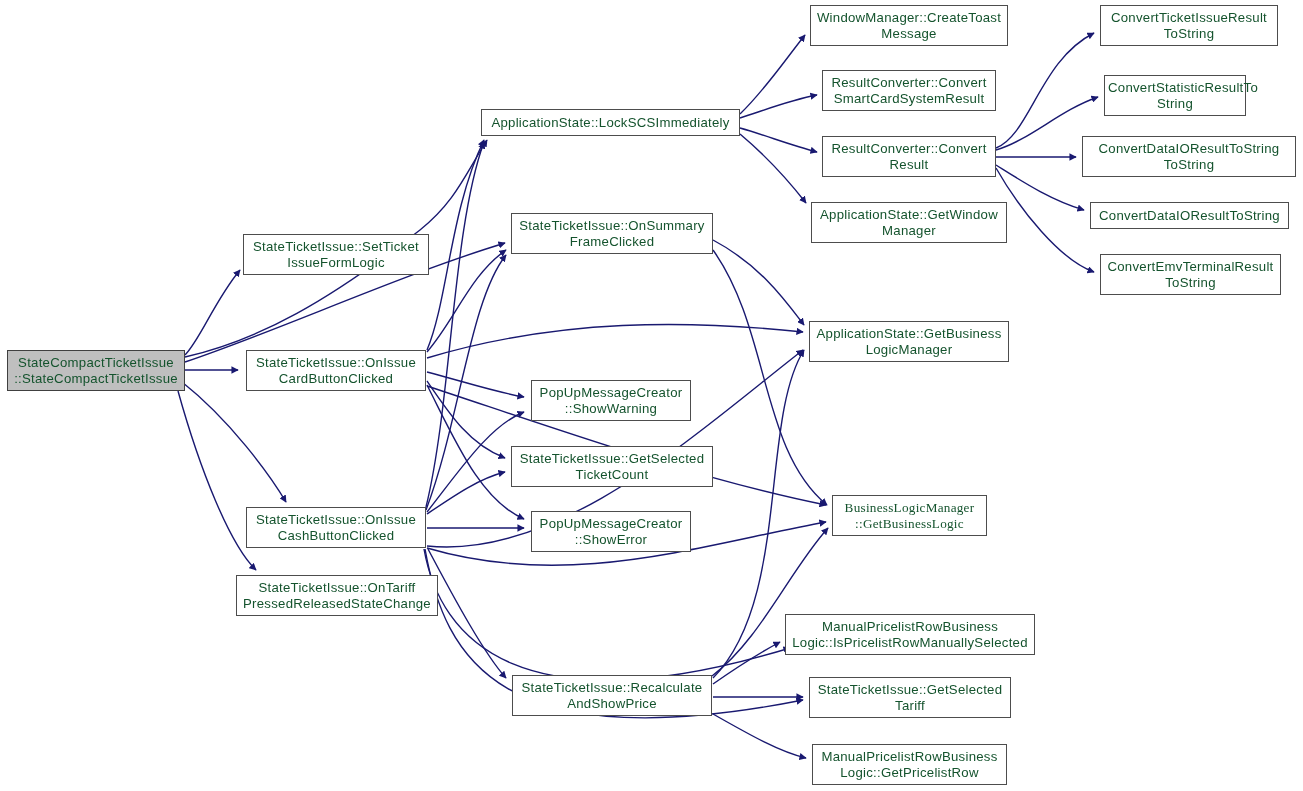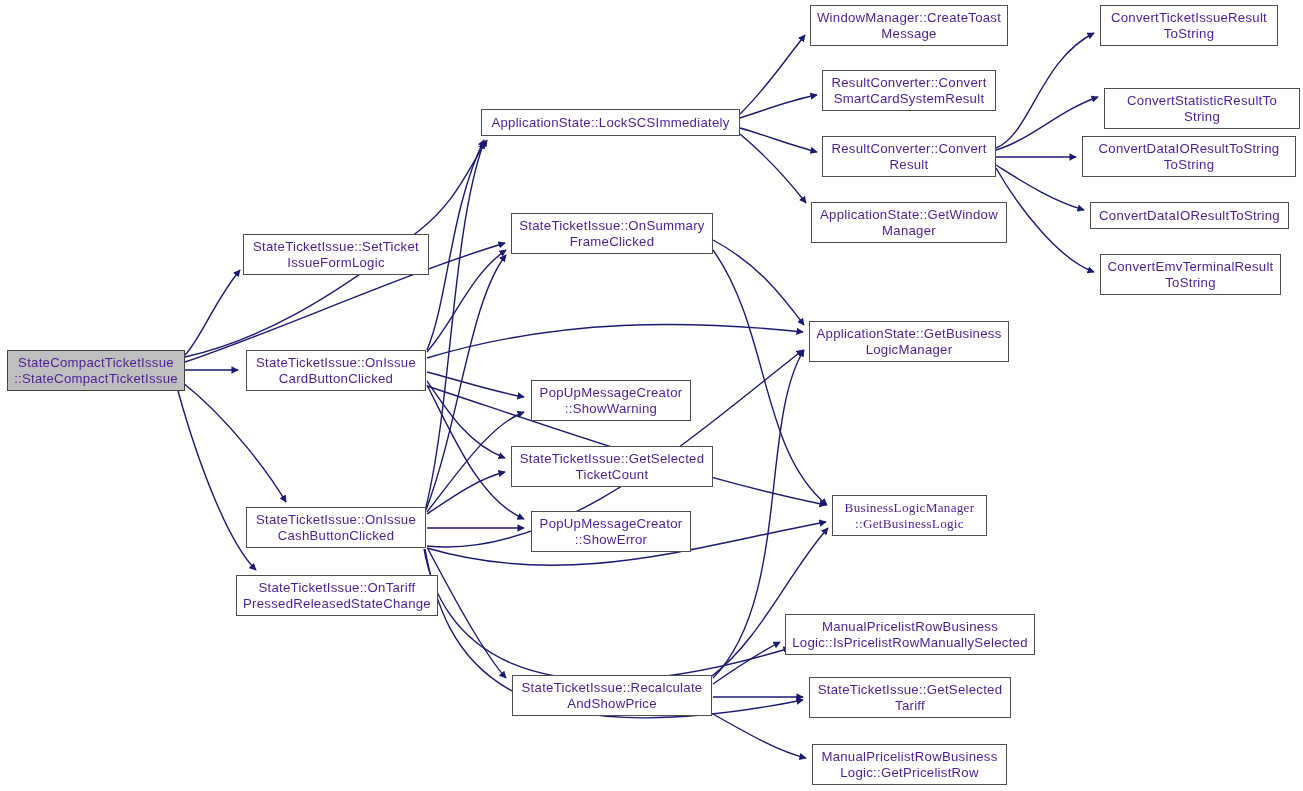--- a/index.html
+++ b/index.html
@@ -24,21 +24,21 @@
   }
   .node {
     position: absolute;
     box-sizing: border-box;
     border: 1px solid #4d4d4d;
     background: #ffffff;
     display: flex;
     align-items: center;
     justify-content: center;
     text-align: center;
-    color: #4c1d95;
+    color: #14532d;
     font-size: 13.2px;
     line-height: 15.4px;
     letter-spacing: 0.02em;
     white-space: pre-line;
     padding: 0 3px;
   }
   .node.root {
     background: #bfbfbf;
     border: 1px solid #404040;
   }
@@ -131,21 +131,21 @@
       <div class="node" style="left: 832px; top: 495px; width: 155px; height: 41px; font-family: Liberation Serif, serif;"><span>BusinessLogicManager
 ::GetBusinessLogic</span></div>
       <div class="node" style="left: 785px; top: 614px; width: 250px; height: 41px;"><span>ManualPricelistRowBusiness
 Logic::IsPricelistRowManuallySelected</span></div>
       <div class="node" style="left: 809px; top: 677px; width: 202px; height: 41px;"><span>StateTicketIssue::GetSelected
 Tariff</span></div>
       <div class="node" style="left: 812px; top: 744px; width: 195px; height: 41px;"><span>ManualPricelistRowBusiness
 Logic::GetPricelistRow</span></div>
       <div class="node" style="left: 1100px; top: 5px; width: 178px; height: 41px;"><span>ConvertTicketIssueResult
 ToString</span></div>
-      <div class="node" style="left: 1104px; top: 88px; width: 196px; height: 41px;"><span>ConvertStatisticResultTo
+      <div class="node" style="left: 1104px; top: 75px; width: 142px; height: 41px;"><span>ConvertStatisticResultTo
 String</span></div>
       <div class="node" style="left: 1082px; top: 136px; width: 214px; height: 41px;"><span>ConvertDataIOResultToString
 ToString</span></div>
       <div class="node" style="left: 1090px; top: 202px; width: 199px; height: 27px;"><span>ConvertDataIOResultToString</span></div>
       <div class="node" style="left: 1100px; top: 254px; width: 181px; height: 41px;"><span>ConvertEmvTerminalResult
 ToString</span></div>
     </div>
 </div>
 
 </body></html>

